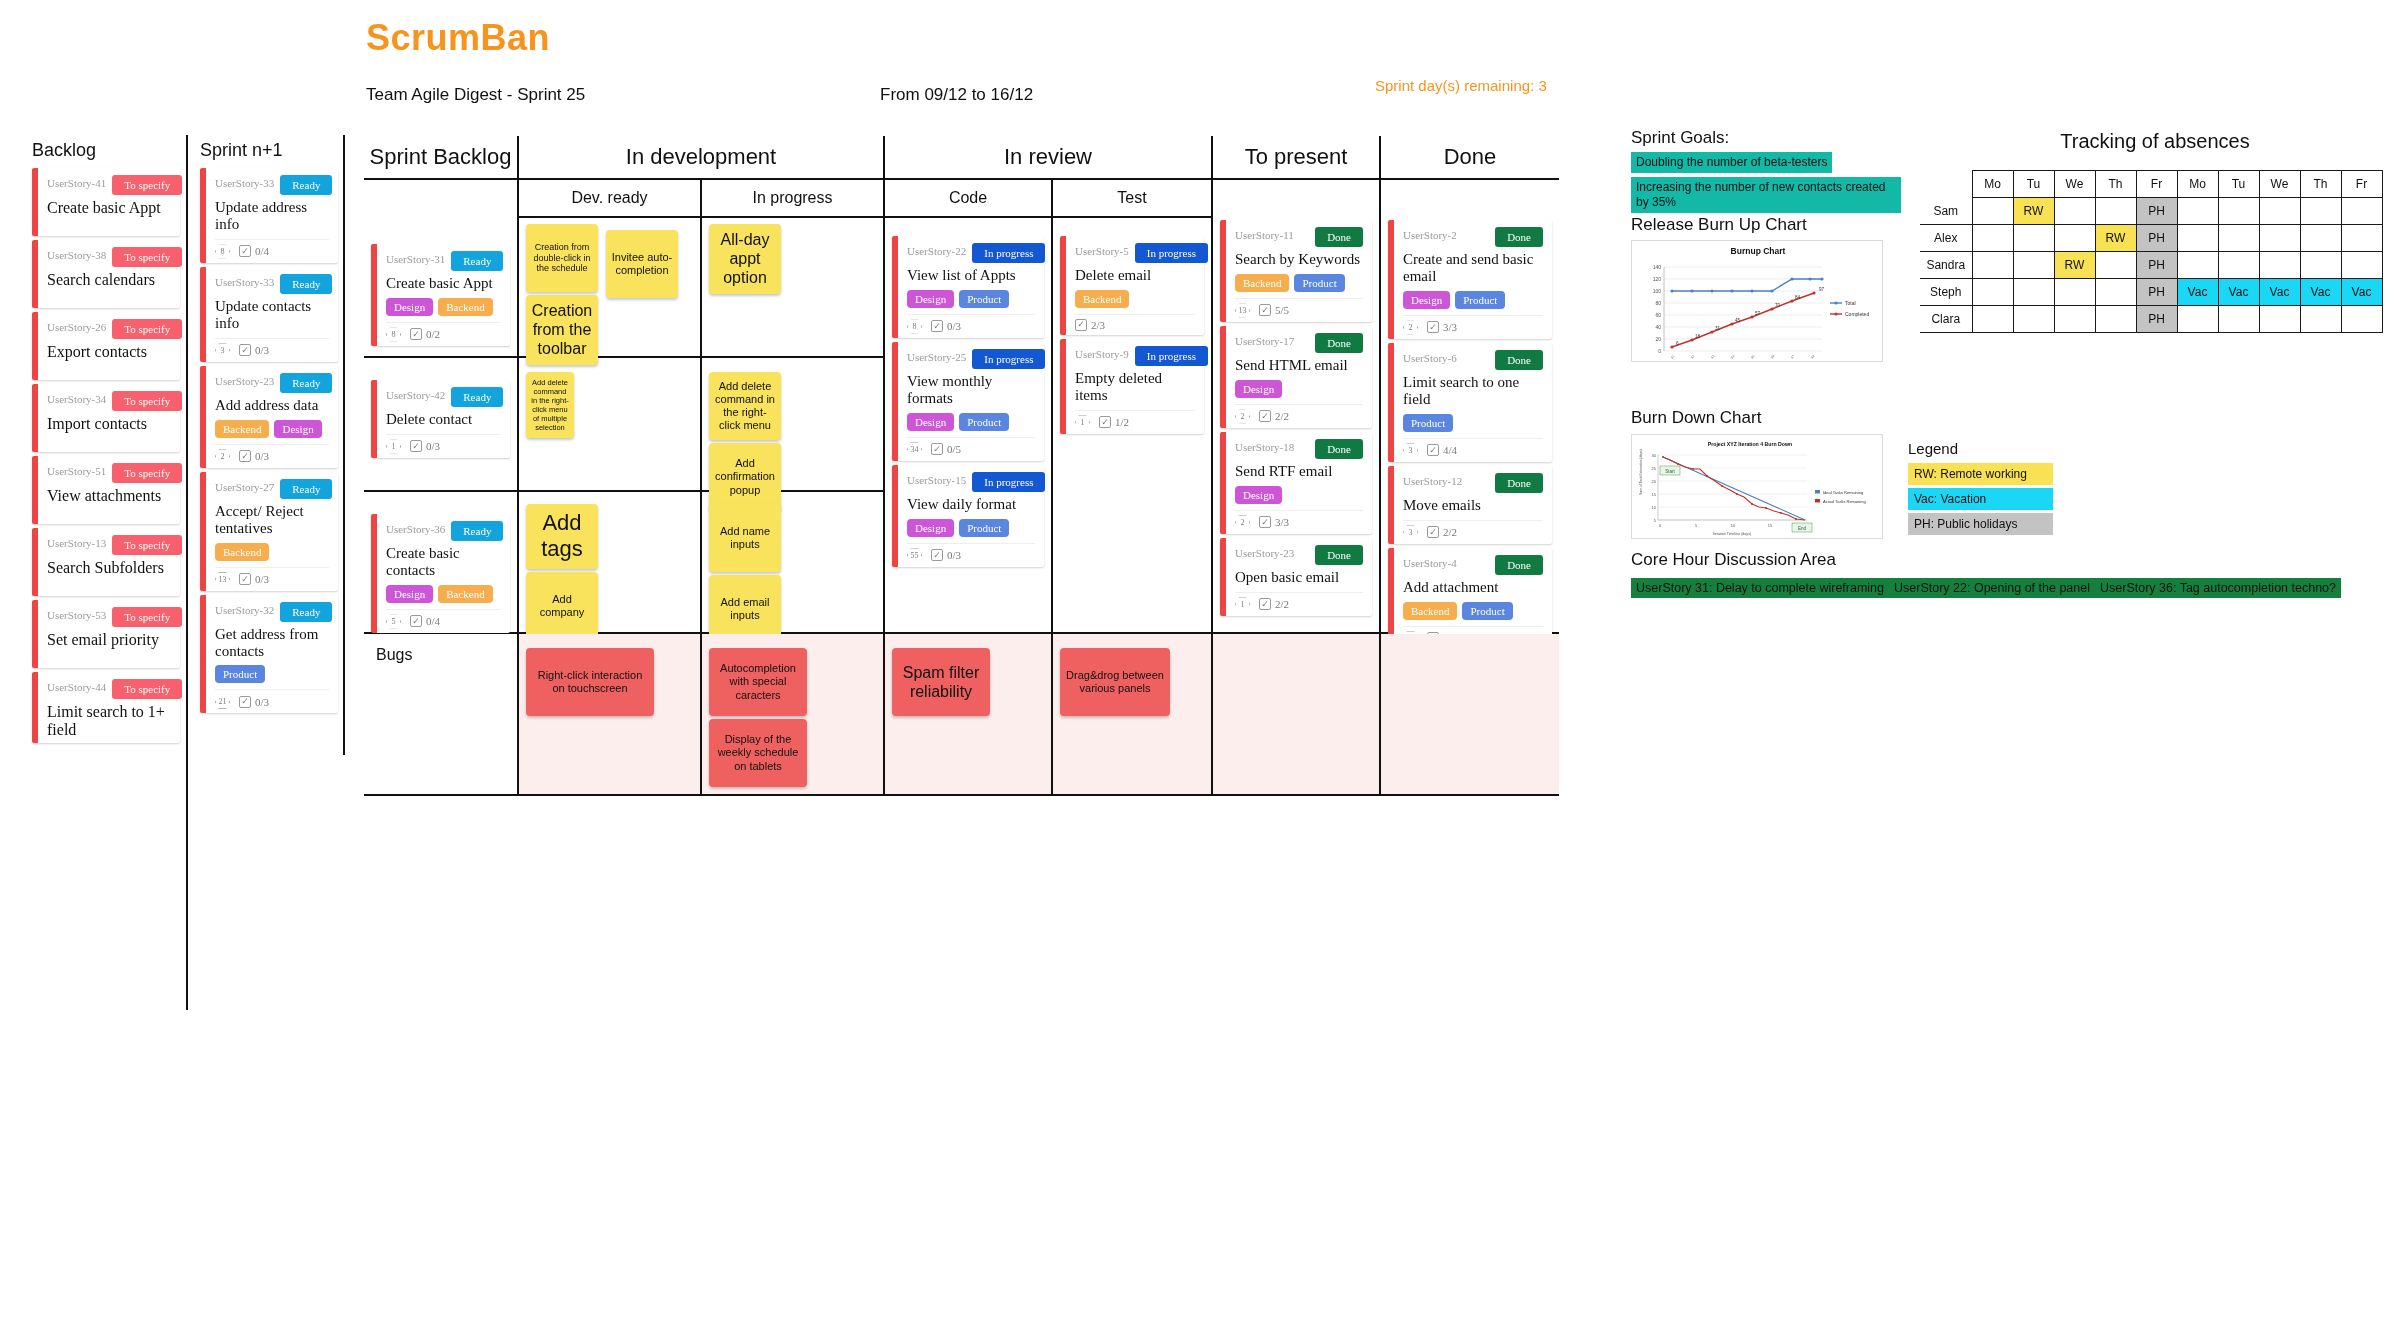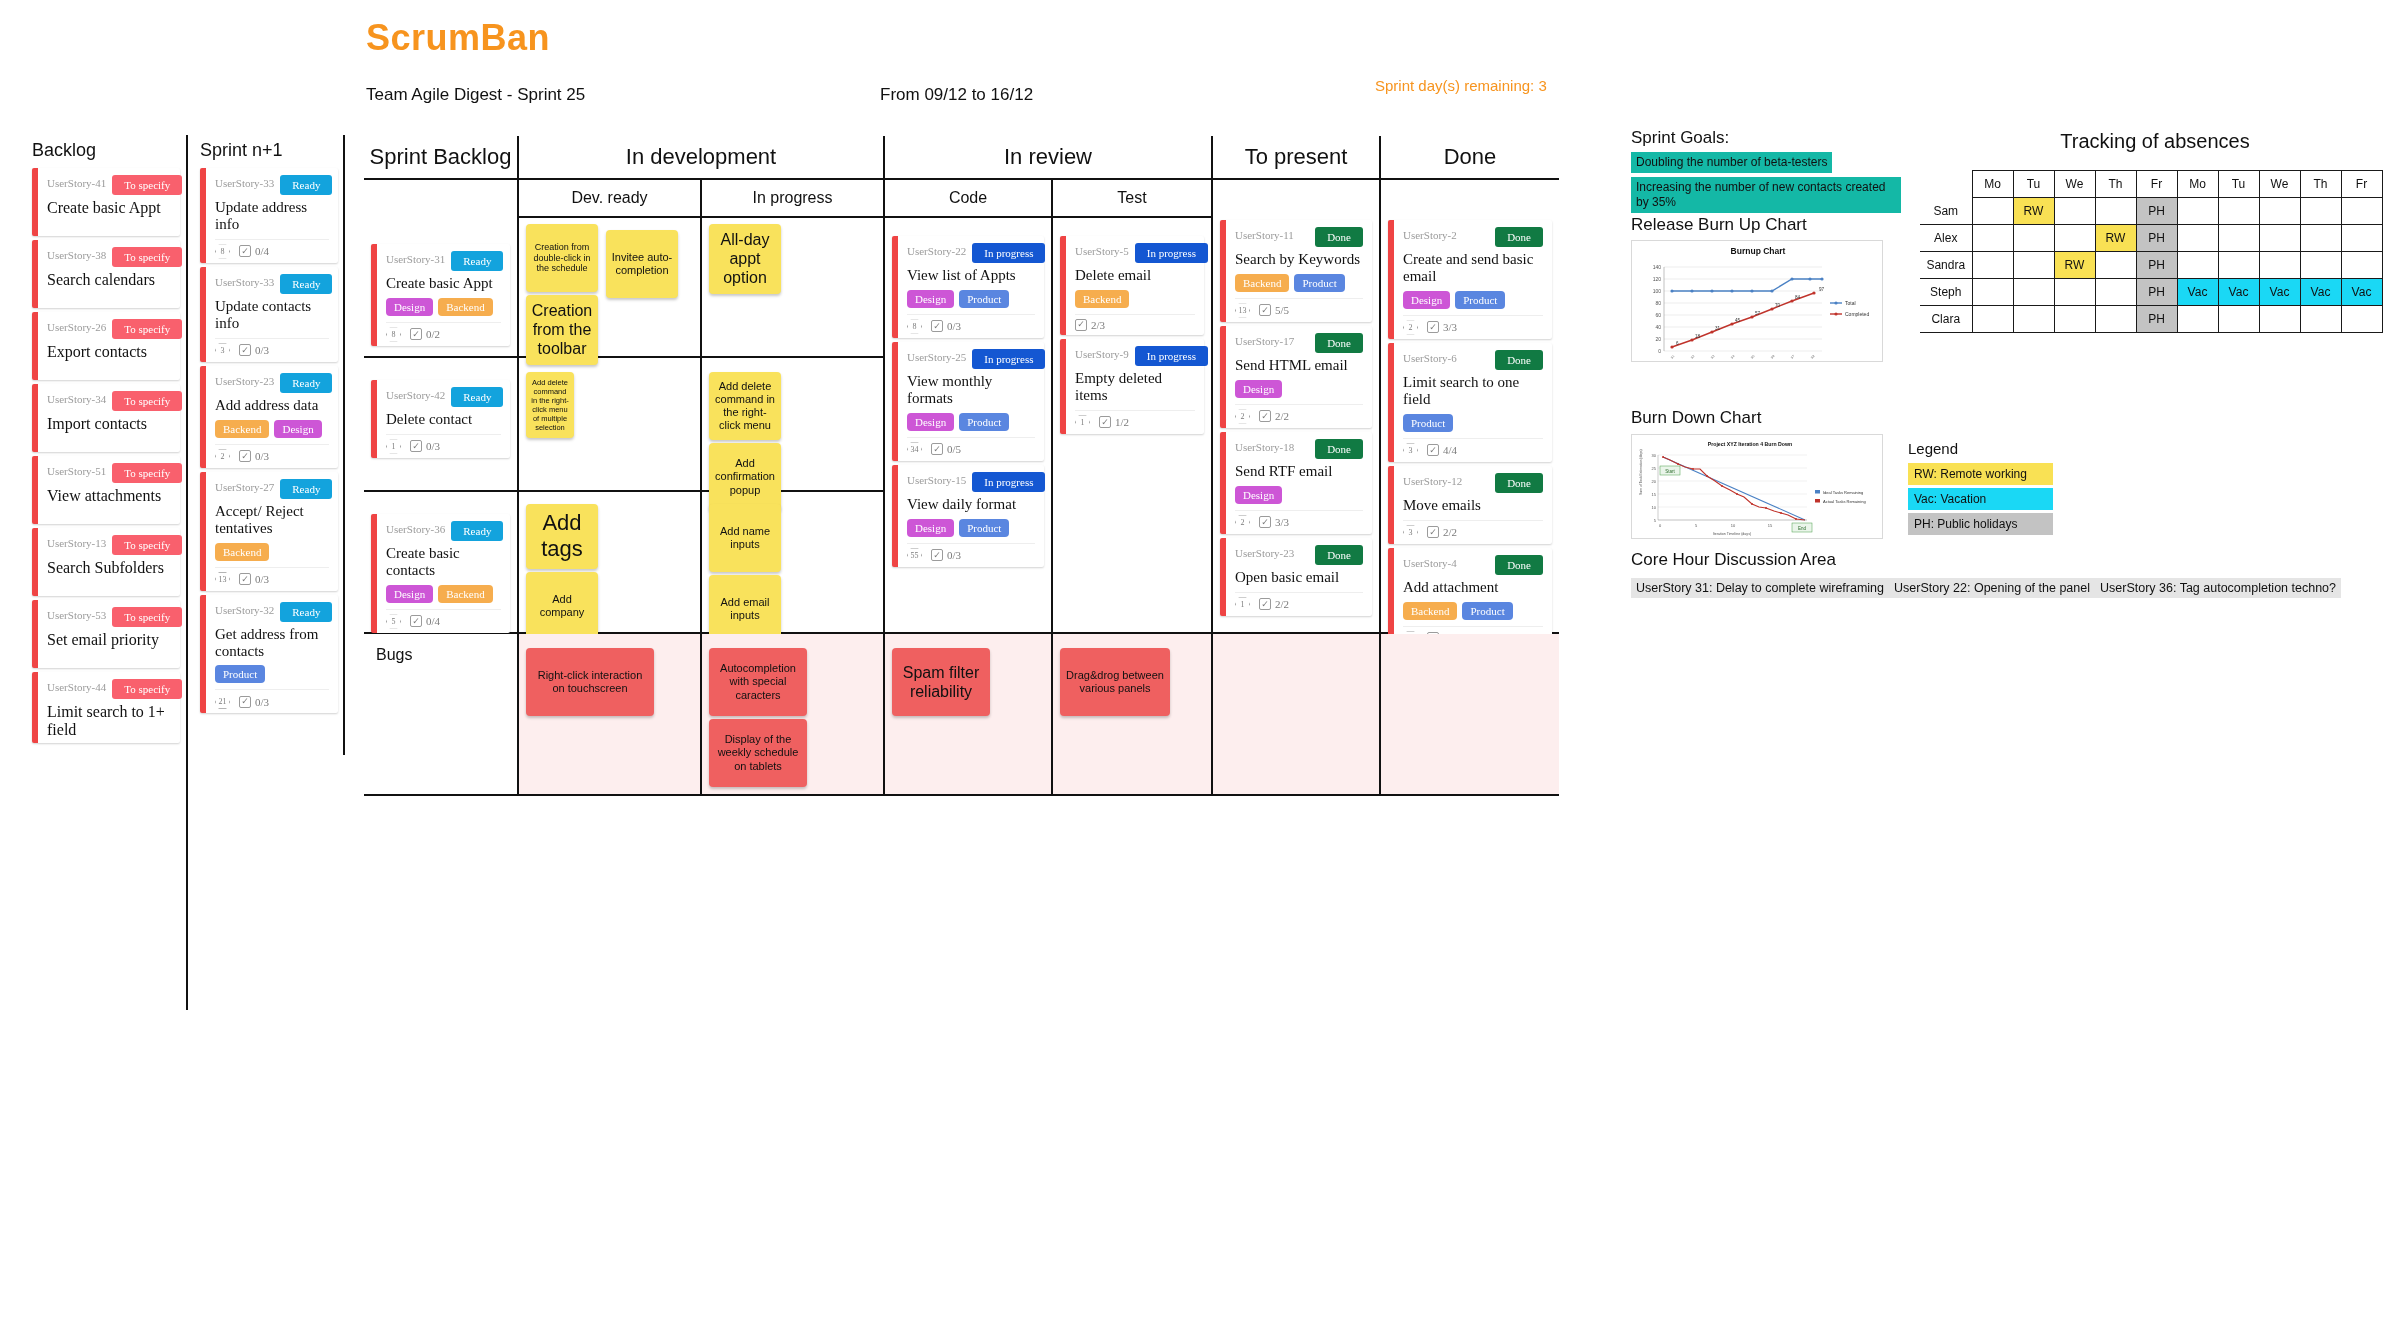--- a/index.html
+++ b/index.html
@@ -108,21 +108,21 @@
   }
   .chartbox { background: #fff; border: 1px solid #d9d9d9; }
   .legend-chip {
     font-size: 12px; color: #111; padding: 4px 6px; margin-bottom: 3px;
     display: block; width: 145px;
   }
   .lg-rw { background: #f9e154; }
   .lg-vac { background: #1ad8f5; }
   .lg-ph { background: #c3c3c3; }
   .core-note {
-    background: #e5e5e5; font-size: 12.5px; color: #111;
+    background: #15803d; font-size: 12.5px; color: #111;
     padding: 3px 5px; margin-bottom: 5px; display: inline-block;
   }
 
   
   #absences { position: absolute; left: 1920px; top: 130px; }
   #absences .tt { text-align: center; font-size: 20px; color: #111; width: 470px; }
   table.abs { border-collapse: collapse; margin-top: 17px; }
   table.abs td, table.abs th {
     border: 1px solid #1a1a1a; width: 41px; height: 27px;
     font-size: 12px; font-weight: normal; text-align: center; color: #111;

